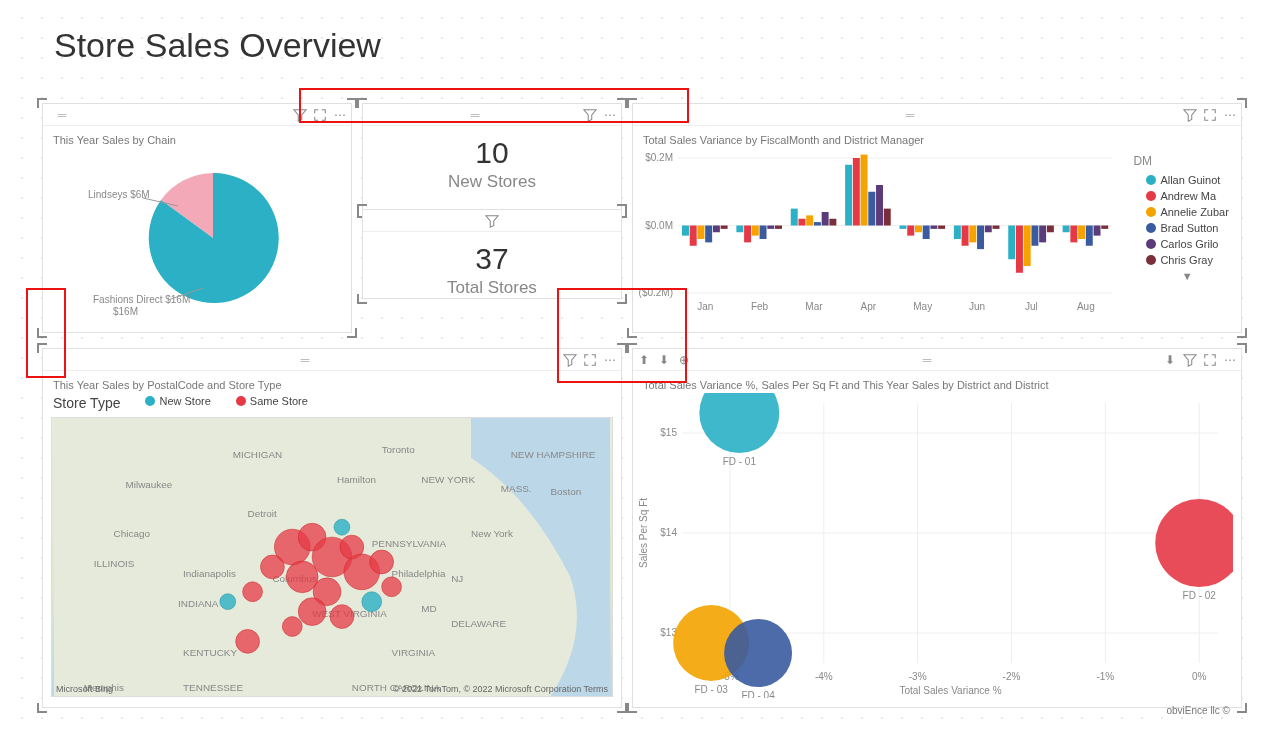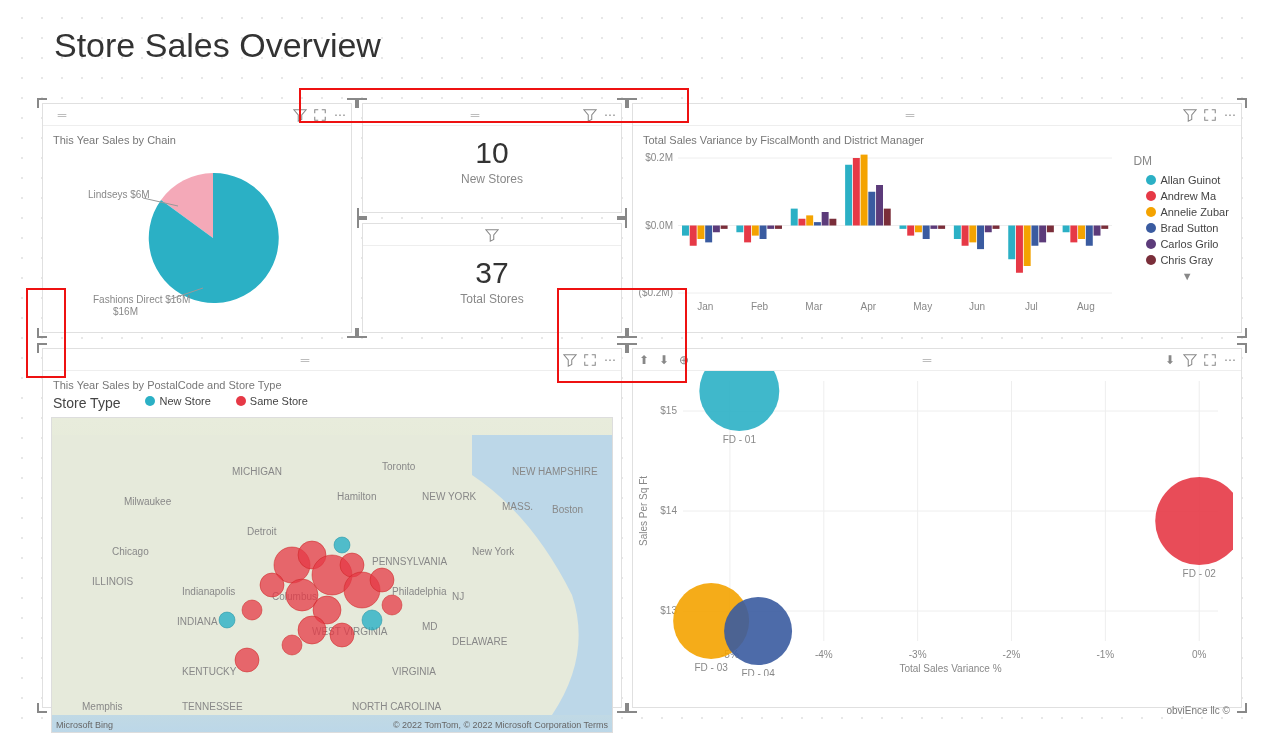--- a/index.html
+++ b/index.html
@@ -14,21 +14,21 @@
 .icon-row { display:flex; gap:6px; align-items:center;}
 .ico { width:14px; height:14px; color:#888; cursor:pointer; display:inline-flex; align-items:center; justify-content:center;}
 .sel-corners { position:absolute; inset:-6px; pointer-events:none;}
 .sel-corners i { position:absolute; width:10px; height:10px; border:2px solid #888;}
 .sel-corners .tl{top:0;left:0;border-right:none;border-bottom:none}
 .sel-corners .tr{top:0;right:0;border-left:none;border-bottom:none}
 .sel-corners .bl{bottom:0;left:0;border-right:none;border-top:none}
 .sel-corners .br{bottom:0;right:0;border-left:none;border-top:none}
 .red-box { position:absolute; border:2px solid #e11; pointer-events:none; }
 .card-val { font-size: 30px; font-weight: 400; color:#333; text-align:center; margin-top:10px;}
-.card-lbl { font-size: 12px; color:#888; text-align:center; margin-top:2px;}
+.card-lbl { font-size: 17px; color:#888; text-align:center; margin-top:2px;}
 .legend { font-size:11px; color:#444; }
 .legend-item { display:flex; align-items:center; gap:4px; margin-bottom:4px;padding-left:13px;}
 .dot { width:10px; height:10px; border-radius:50%; display:inline-block;}
 .attrib { position:absolute; right:24px; bottom:6px; font-size:10px; color:#777; }
 svg text { font-size:10px; fill:#888; font-family: "Segoe UI", Arial, sans-serif;}
 .map-attrib{position:absolute;bottom:2px;font-size:9px;color:#666;}
 </style>
 </head>
 <body>
 
@@ -89,21 +89,21 @@
               <path d="M1 2h14l-5 6v5l-4 2v-7z" fill="none" stroke="currentColor" stroke-width="1.2"></path>
             </svg>
           </span>
         <span class="ico">⋯</span>
       </span>
     </div>
     <div class="card-val">10</div>
     <div class="card-lbl">New Stores</div>
   </div>
 
-  <div class="visual" style="left:350px; top:215px; width:260px; height:110px;">
+  <div class="visual" style="left:350px; top:201px; width:260px; height:90px;">
     <div class="sel-corners">
         <i class="tl"></i>
         <i class="tr"></i>
         <i class="bl"></i>
         <i class="br"></i>
       </div>
     <div class="vheader">
       <span></span>
       <span class="icon-row" style="margin:0 auto">
        <span class="ico">
@@ -270,21 +270,21 @@
       <span style="font-size:14px;color:#444">Store Type</span>
       <span class="legend-item">
           <span class="dot" style="background:#2bb0c5"></span>
           <span>New Store</span>
         </span>
       <span class="legend-item">
           <span class="dot" style="background:#e63946"></span>
           <span>Same Store</span>
         </span>
     </div>
-    <div style="position:relative; margin:4px 8px 8px; height:316px; background:linear-gradient(180deg,#e8ecdc 0%,#dfe7cf 60%,#bcd7e8 100%); border:1px solid #ddd; overflow:hidden;">
+    <div style="position:relative; margin:4px 8px 8px; height:280px; background:linear-gradient(180deg,#e8ecdc 0%,#dfe7cf 60%,#bcd7e8 100%); border:1px solid #ddd; overflow:hidden;">
       <svg width="100%" height="100%" viewBox="0 0 560 280">
         <rect x="0" y="0" width="560" height="280" fill="#e6eadb"></rect>
         <path d="M420 40 Q480 80 520 160 Q540 220 500 280 L560 280 L560 0 L420 0 Z" fill="#bcd7e8"></path>
         <g fill="#888" font-size="10">
           <text x="180" y="40">MICHIGAN</text>
             <text x="330" y="35">Toronto</text>
           <text x="72" y="70">Milwaukee</text>
             <text x="285" y="65">Hamilton</text>
           <text x="370" y="65">NEW YORK</text>
             <text x="460" y="40">NEW HAMPSHIRE</text>
@@ -359,20 +359,21 @@
             </svg>
           </span>
         <span class="ico">
             <svg viewBox="0 0 16 16" width="14" height="14">
               <path d="M2 6V2h4M14 10v4h-4M10 2h4v4M6 14H2v-4" fill="none" stroke="currentColor" stroke-width="1.2"></path>
             </svg>
           </span>
         <span class="ico">⋯</span>
       </span>
     </div>
+    <div class="vtitle">Total Sales Variance %, Sales Per Sq Ft and This Year Sales by District and District</div>
     <svg id="scatterSvg" width="600" height="305">
         <line x1="50" y1="40.00000000000006" x2="585" y2="40.00000000000006" stroke="#eee"></line>
         <text x="44" y="43.00000000000006" text-anchor="end">$15</text>
         <line x1="50" y1="140" x2="585" y2="140" stroke="#eee"></line>
         <text x="44" y="143" text-anchor="end">$14</text>
         <line x1="50" y1="239.99999999999994" x2="585" y2="239.99999999999994" stroke="#eee"></line>
         <text x="44" y="242.99999999999994" text-anchor="end">$13</text>
         <line x1="96.9298245614035" y1="10" x2="96.9298245614035" y2="270" stroke="#eee"></line>
         <text x="96.9298245614035" y="287" text-anchor="middle">-5%</text>
         <line x1="190.78947368421052" y1="10" x2="190.78947368421052" y2="270" stroke="#eee"></line>

